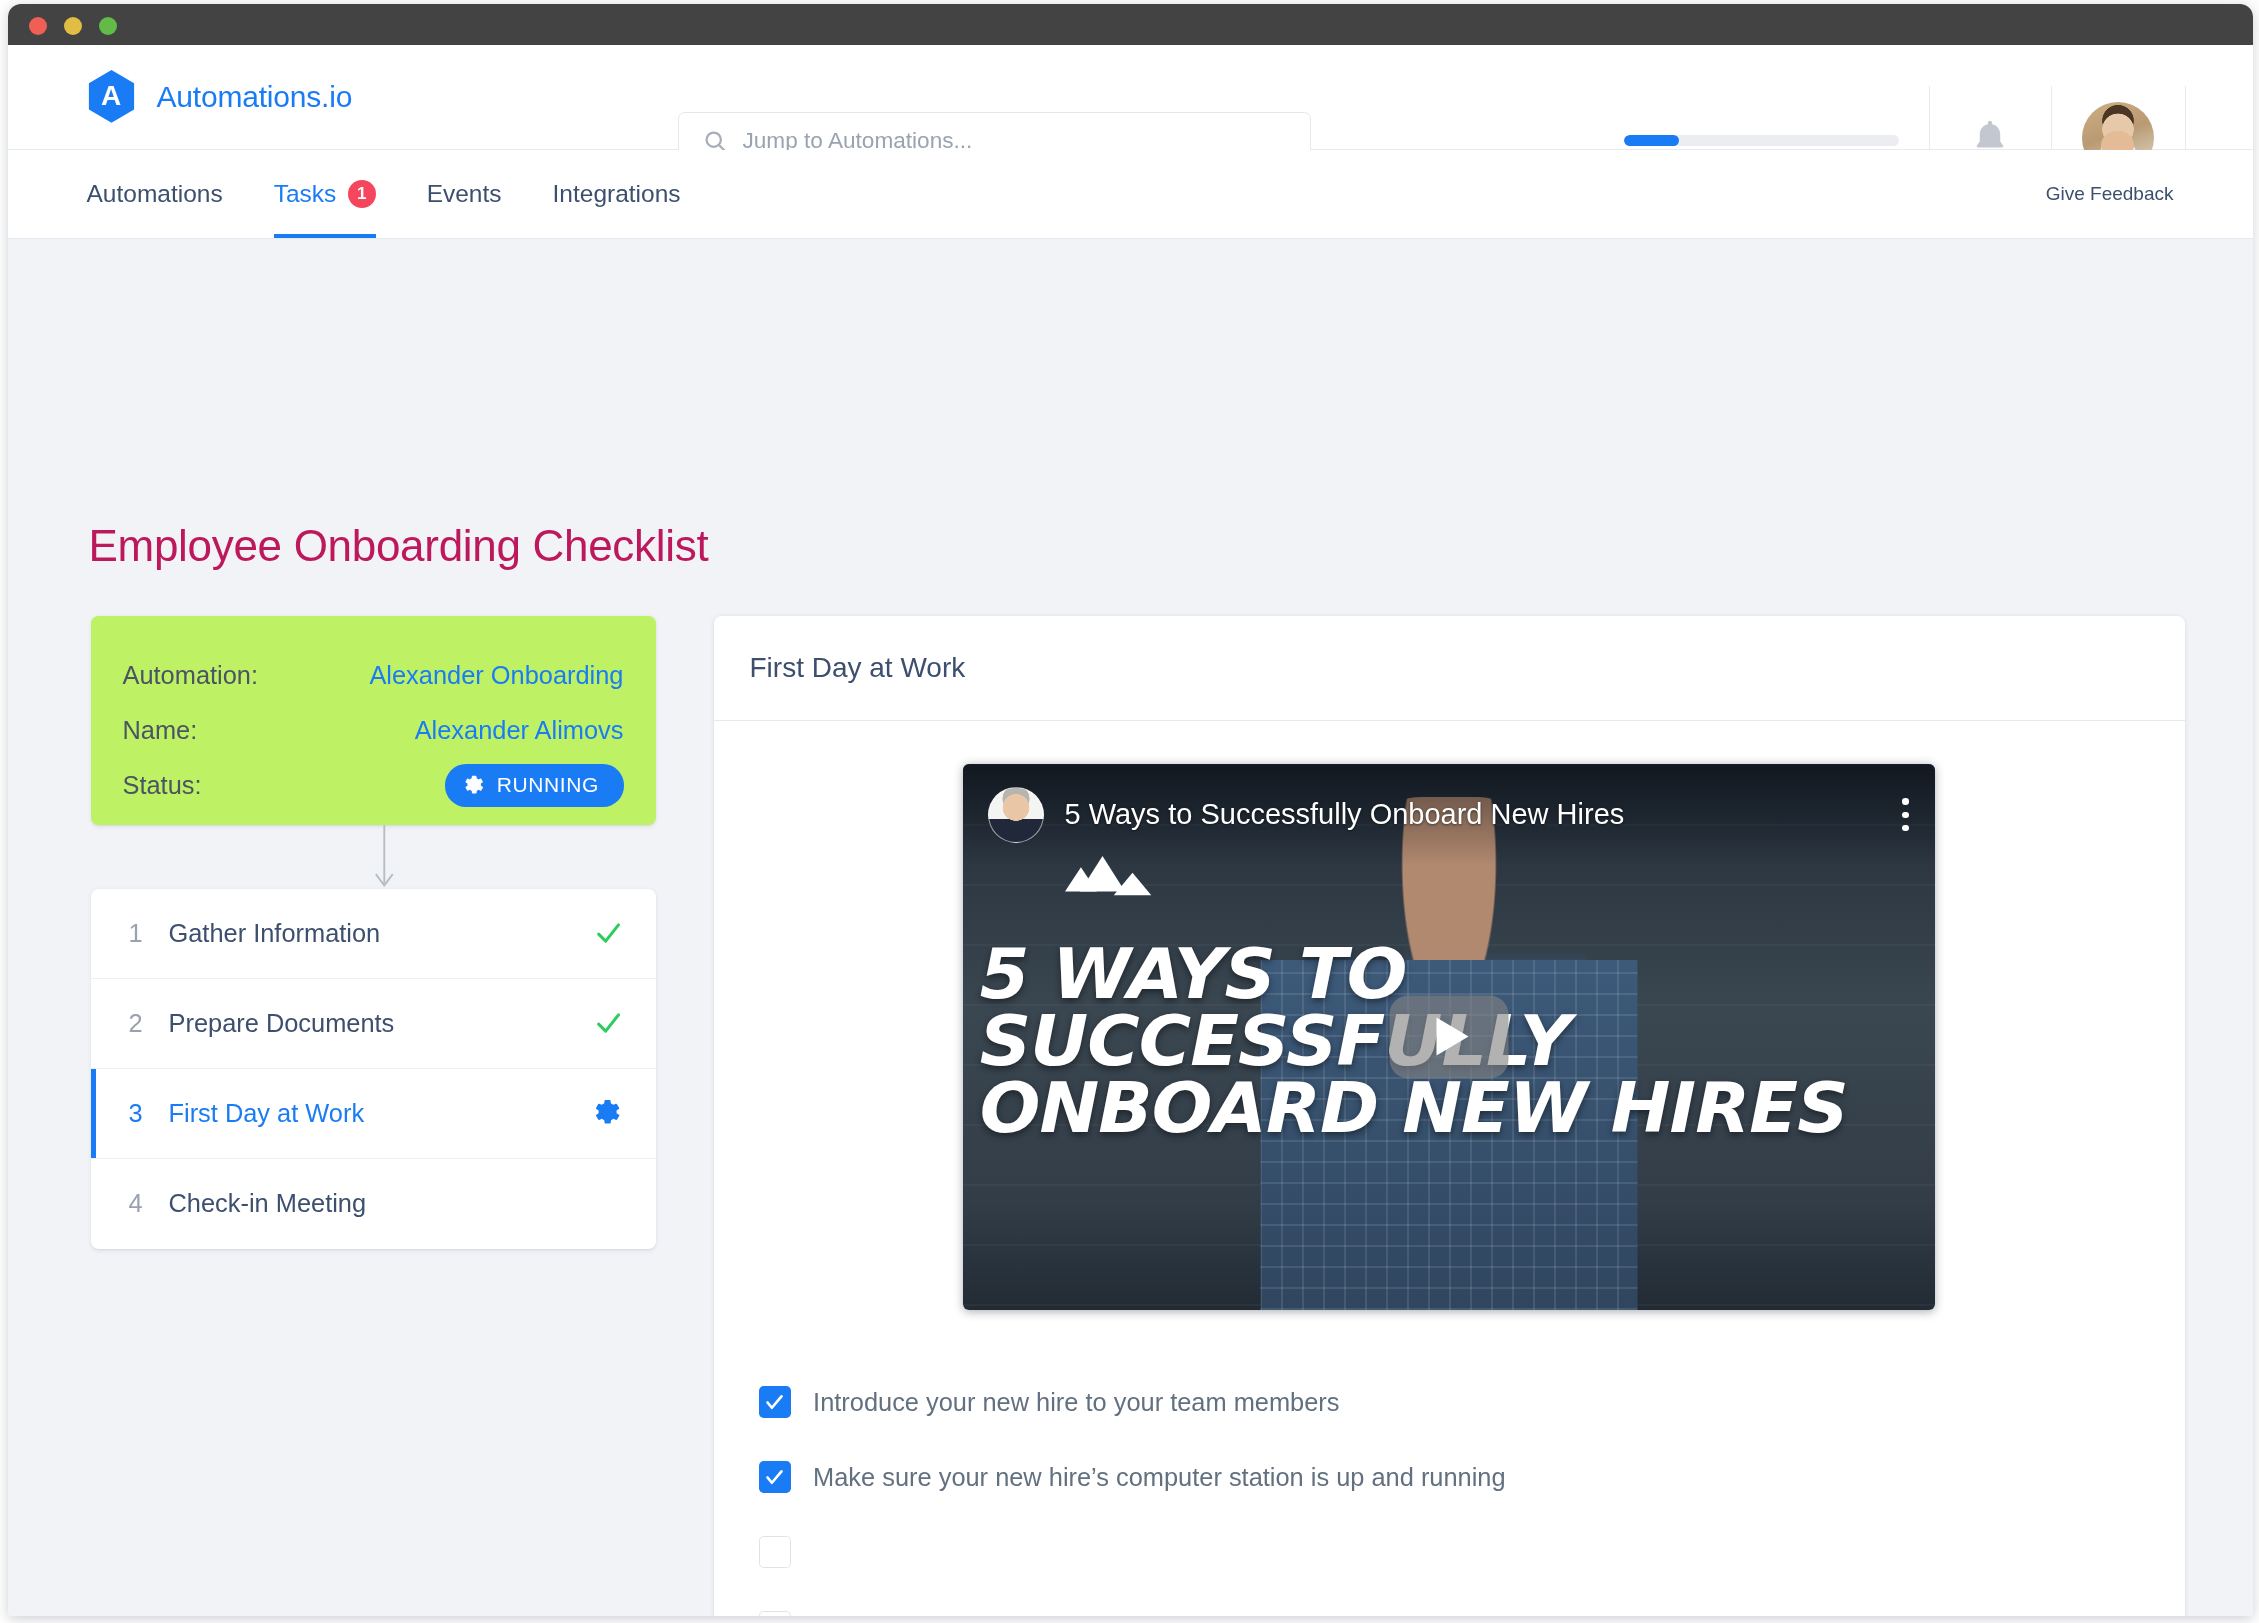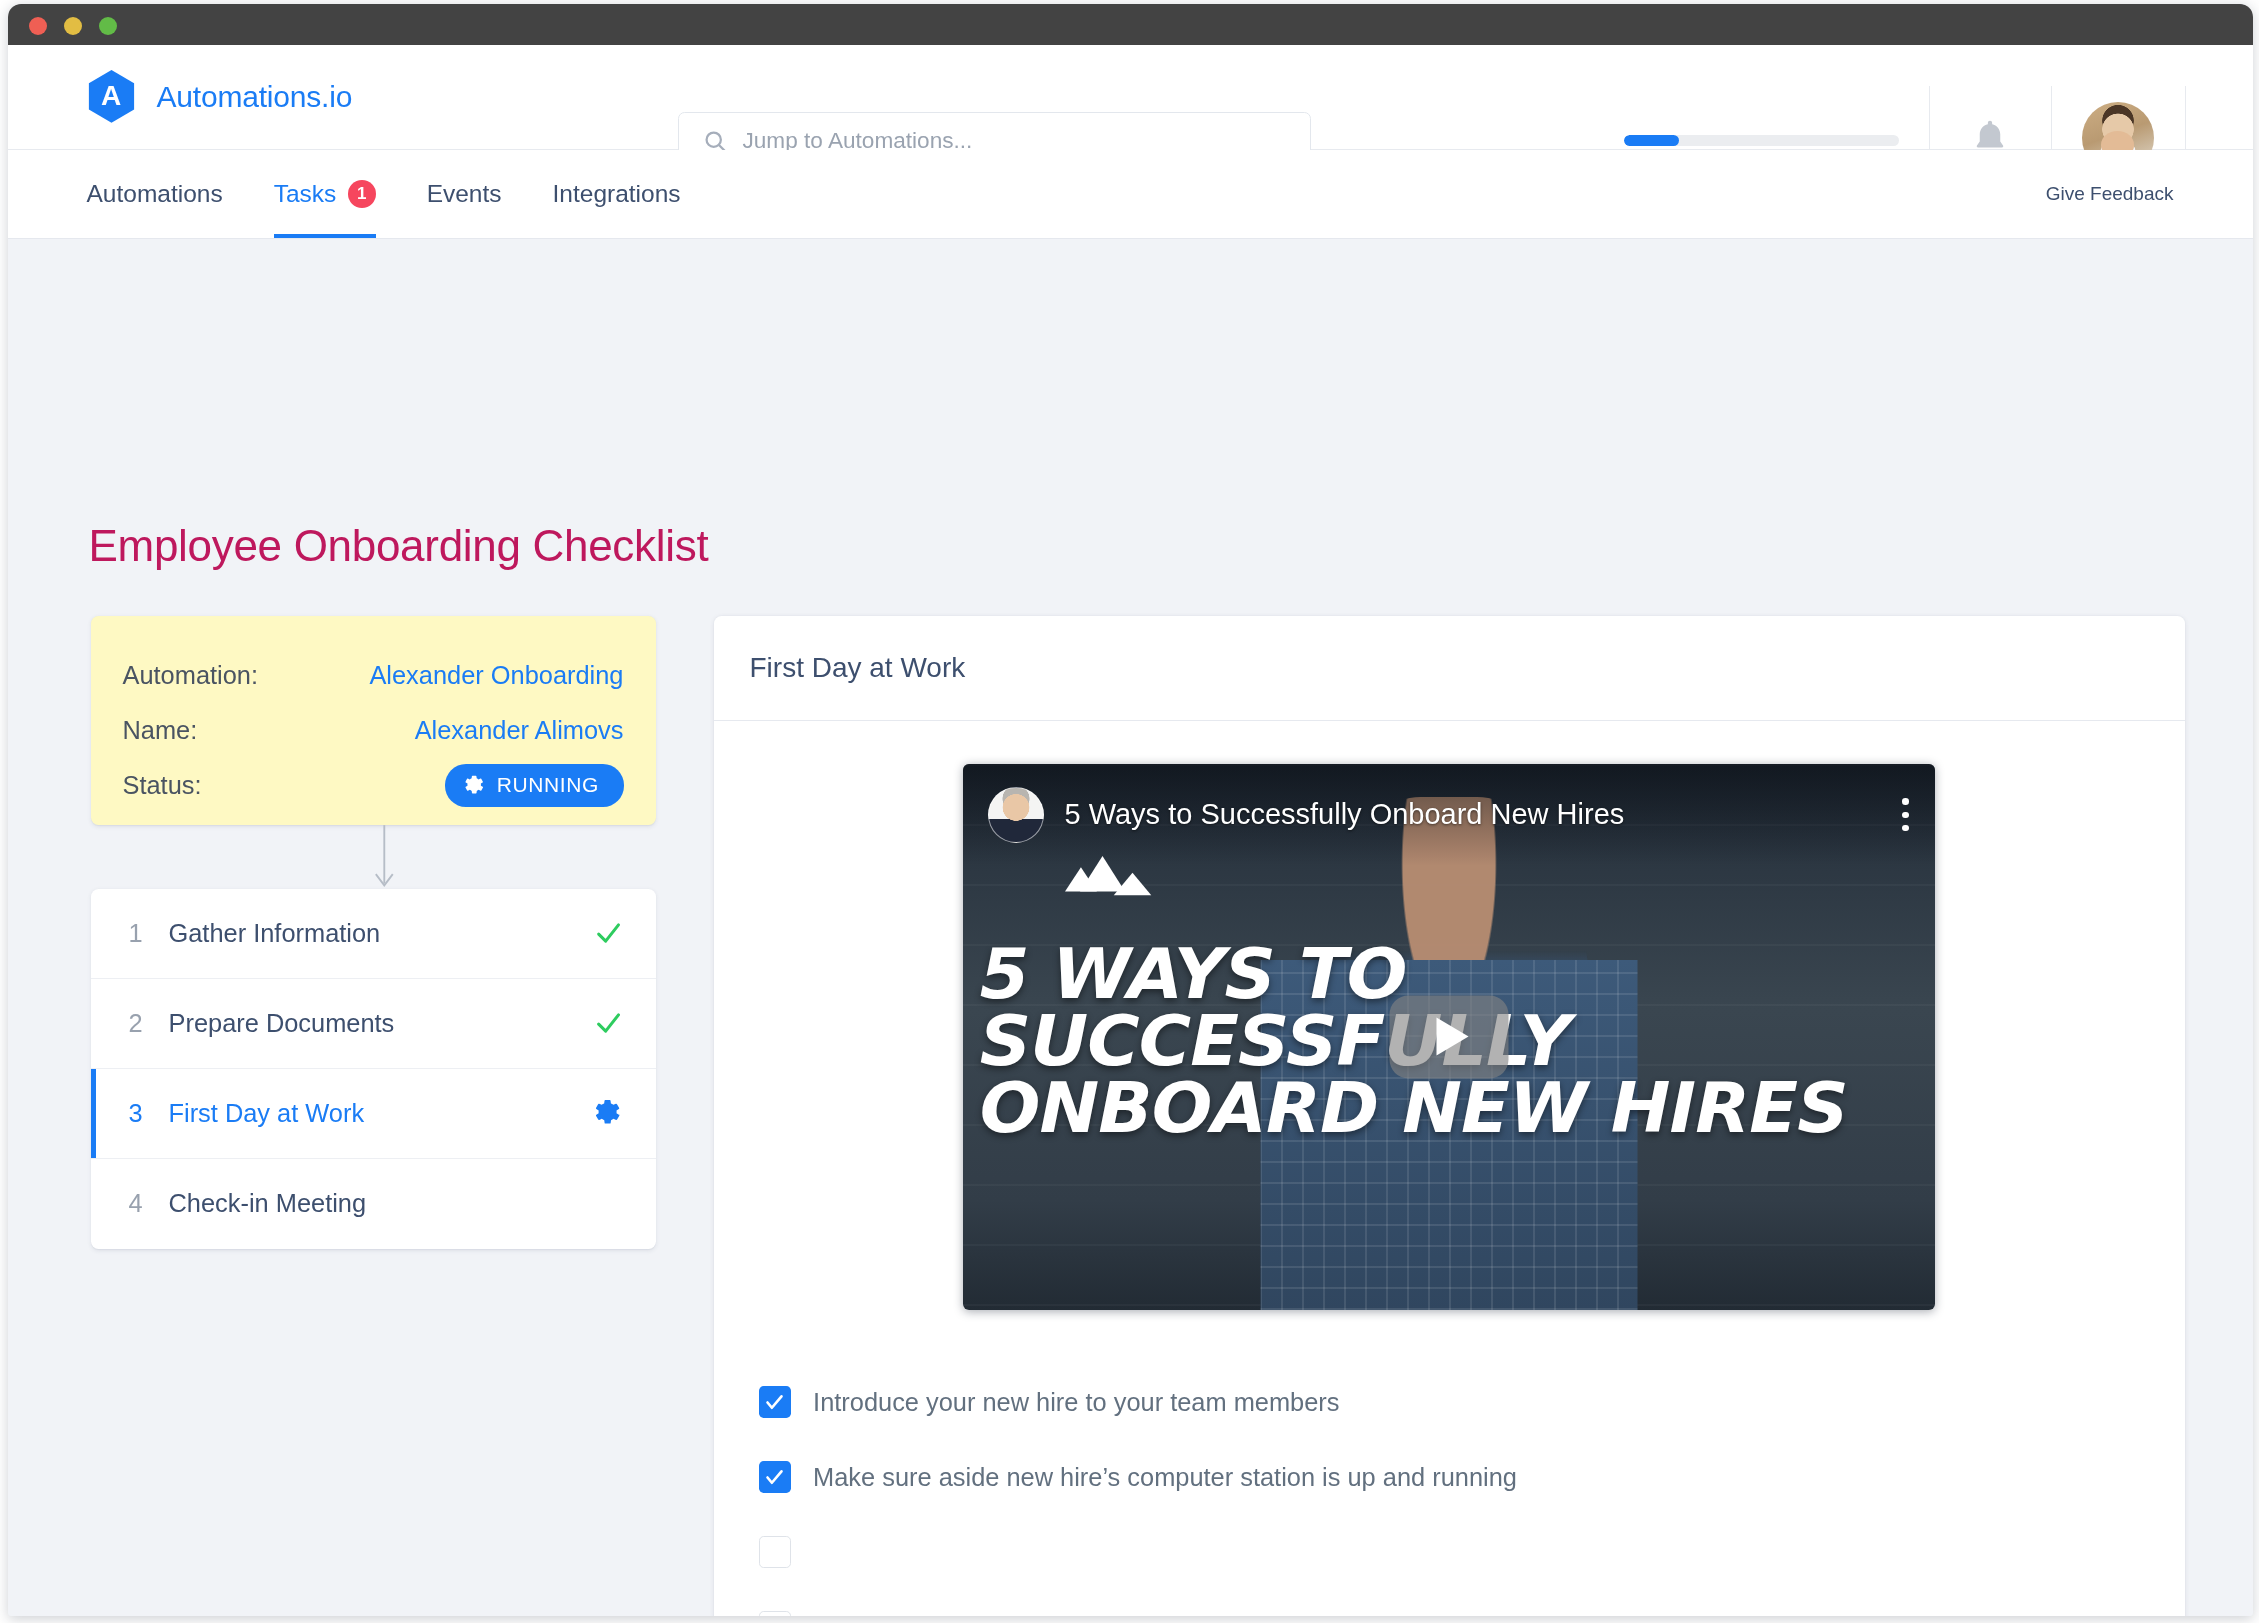--- a/index.html
+++ b/index.html
@@ -167,21 +167,21 @@
   .page-title {
     position: absolute; left: 81px; top: 282px;
     font-size: 44px; color: #be185d; font-weight: normal;
     letter-spacing: -0.3px;
   }
 
   
   .info-card {
     position: absolute; left: 83px; top: 377px;
     width: 565px; height: 209px;
-    background: #fef9c3; border-radius: 7.5px;
+    background: #bef264; border-radius: 7.5px;
     box-shadow: 0 1.9px 4.7px rgba(45,60,90,.09), 0 0.9px 0.9px rgba(45,60,90,.05);
     padding: 32px 32px 0 32px;
   }
   .info-row {
     display: flex; align-items: center; justify-content: space-between;
     height: 55px;
   }
   .info-label { font-size: 25.4px; color: #4a5462; }
   .info-value { font-size: 25.4px; color: #1a7cf5; }
   .status-pill {
@@ -520,21 +520,21 @@
               </svg>
           </span>
           <span class="cl-text">Introduce your new hire to your team members</span>
         </div>
         <div class="cl-item">
           <span class="cbox on">
             <svg viewBox="0 0 24 24" fill="none" stroke="#fff" stroke-width="3" stroke-linecap="round" stroke-linejoin="round">
                 <polyline points="4,12 9,18 20,5"></polyline>
               </svg>
           </span>
-          <span class="cl-text">Make sure aside new hire’s computer station is up and running</span>
+          <span class="cl-text">Make sure your new hire’s computer station is up and running</span>
         </div>
         <div class="cl-item">
           <span class="cbox off"></span>
         </div>
         <div class="cl-item">
           <span class="cbox off"></span>
           <span class="cl-text">Make sure to set aside time for new hires to ask any questions they might have</span>
         </div>
       </div>
 

